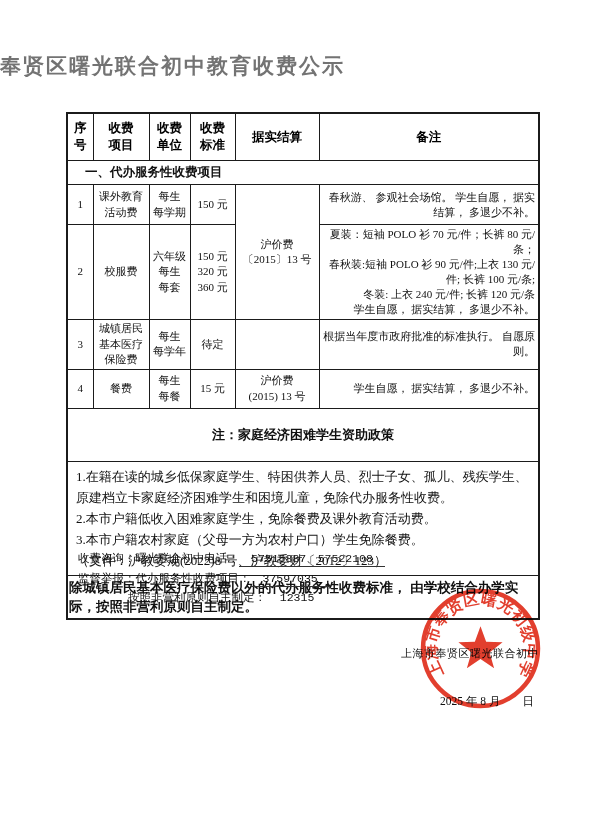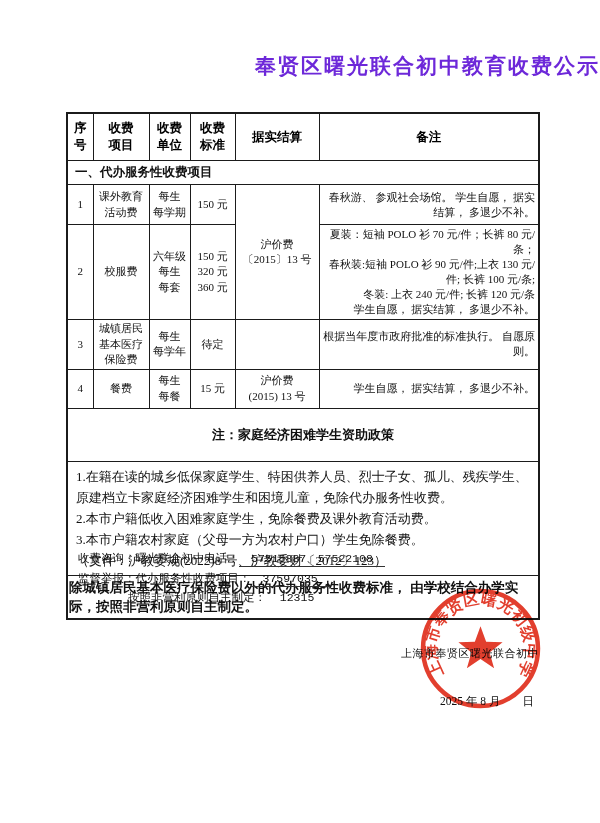--- a/index.html
+++ b/index.html
@@ -1,28 +1,28 @@
 <!DOCTYPE html>
 <html><head>
 <meta charset="utf-8">
 <style>
   html,body{margin:0;padding:0;background:#ffffff;}
   .page{position:relative;width:600px;height:823px;background:#fff;overflow:hidden;
         font-family:"Liberation Serif","DejaVu Serif",serif;color:#111;}
-  .doc-title{position:absolute;top:52px;left:0;width:600px;text-align:right;margin:0;
+  .doc-title{position:absolute;top:52px;left:0;width:600px;text-align:left;margin:0;
         font-family:"Liberation Sans","DejaVu Sans",sans-serif;font-weight:bold;
-        font-size:21px;letter-spacing:2px;color:#6d28d9;}
+        font-size:21px;letter-spacing:2px;color:#737373;}
   table.fee{position:absolute;top:112px;left:66px;width:472px;border-collapse:collapse;
         table-layout:fixed;border:2px solid #1b1b1b;}
   table.fee th,table.fee td{border:1px solid #1b1b1b;white-space:pre-line;overflow:hidden;
         vertical-align:middle;padding:1px 3px;}
   tr.head th{font-family:"Liberation Sans","DejaVu Sans",sans-serif;font-weight:bold;
         font-size:12.5px;line-height:17px;text-align:center;height:44px;color:#000;}
   tr.section td{font-family:"Liberation Sans","DejaVu Sans",sans-serif;font-weight:bold;
-        font-size:12.5px;text-align:left;padding-left:7px;height:21px;}
+        font-size:12.5px;text-align:left;padding-left:17px;height:21px;}
   td.c-center{font-size:11px;line-height:15.5px;text-align:center;}
   td.c-remark{font-size:11px;line-height:15px;text-align:right;padding:2px 5px;}
   tr.r1 td{height:37px;} tr.r2 td{height:92px;} tr.r3 td{height:45px;} tr.r4 td{height:36px;}
   tr.note-title td{font-family:"Liberation Sans","DejaVu Sans",sans-serif;font-weight:bold;
         font-size:13px;text-align:center;padding:17px 8px;height:18px;}
   tr.note-list td{font-size:13px;line-height:21px;text-align:left;vertical-align:top;
         padding:4px 8px;height:80px;}
   tr.statement td{font-family:"Liberation Sans","DejaVu Sans",sans-serif;font-weight:bold;
         font-size:13.5px;line-height:19px;text-align:left;padding:2px 1px;height:34px;}
   .contacts{position:absolute;left:78px;top:549px;width:440px;font-size:11.5px;

